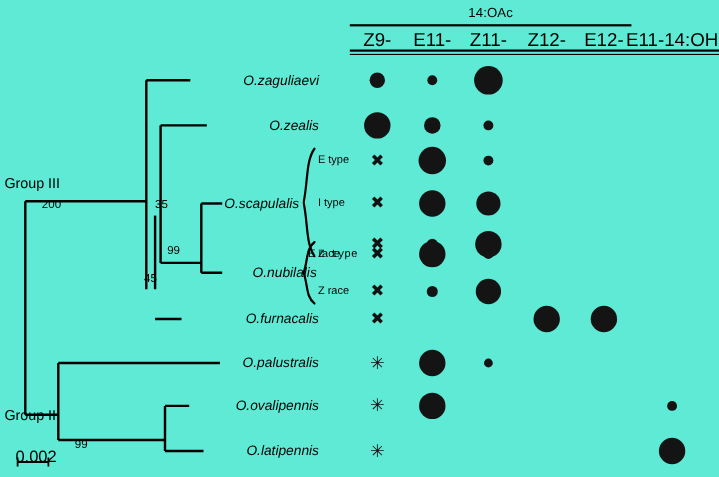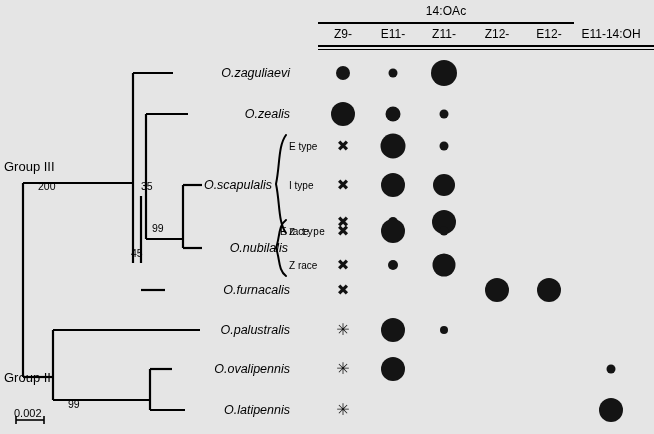--- a/index.html
+++ b/index.html
@@ -9,35 +9,35 @@
     background: #ffffff;
   }
   body {
     font-family: "Liberation Sans", sans-serif;
     color: #000000;
   }
   #figure {
     position: relative;
     width: 654px;
     height: 434px;
-    background: #e5e5e5;
+    background: #5eead4;
     overflow: hidden;
   }
 
   
   .hdr-group-label {
     position: absolute;
     font-size: 12px;
     letter-spacing: 0.1px;
     white-space: nowrap;
     text-align: center;
   }
   .hdr-col-label {
     position: absolute;
-    font-size: 12px;
+    font-size: 17px;
     white-space: nowrap;
     text-align: center;
     transform: translateX(-50%);
   }
   .rule {
     position: absolute;
     background: #000000;
   }
 
   
@@ -73,21 +73,21 @@
     transform: translateY(-50%);
   }
   .boot {
     position: absolute;
     font-size: 10.5px;
     white-space: nowrap;
     transform: translateY(-50%);
   }
   .scale-text {
     position: absolute;
-    font-size: 11px;
+    font-size: 15px;
     white-space: nowrap;
   }
 
   
   .dot {
     position: absolute;
     border-radius: 50%;
     background: #141414;
     transform: translate(-50%, -50%);
   }

